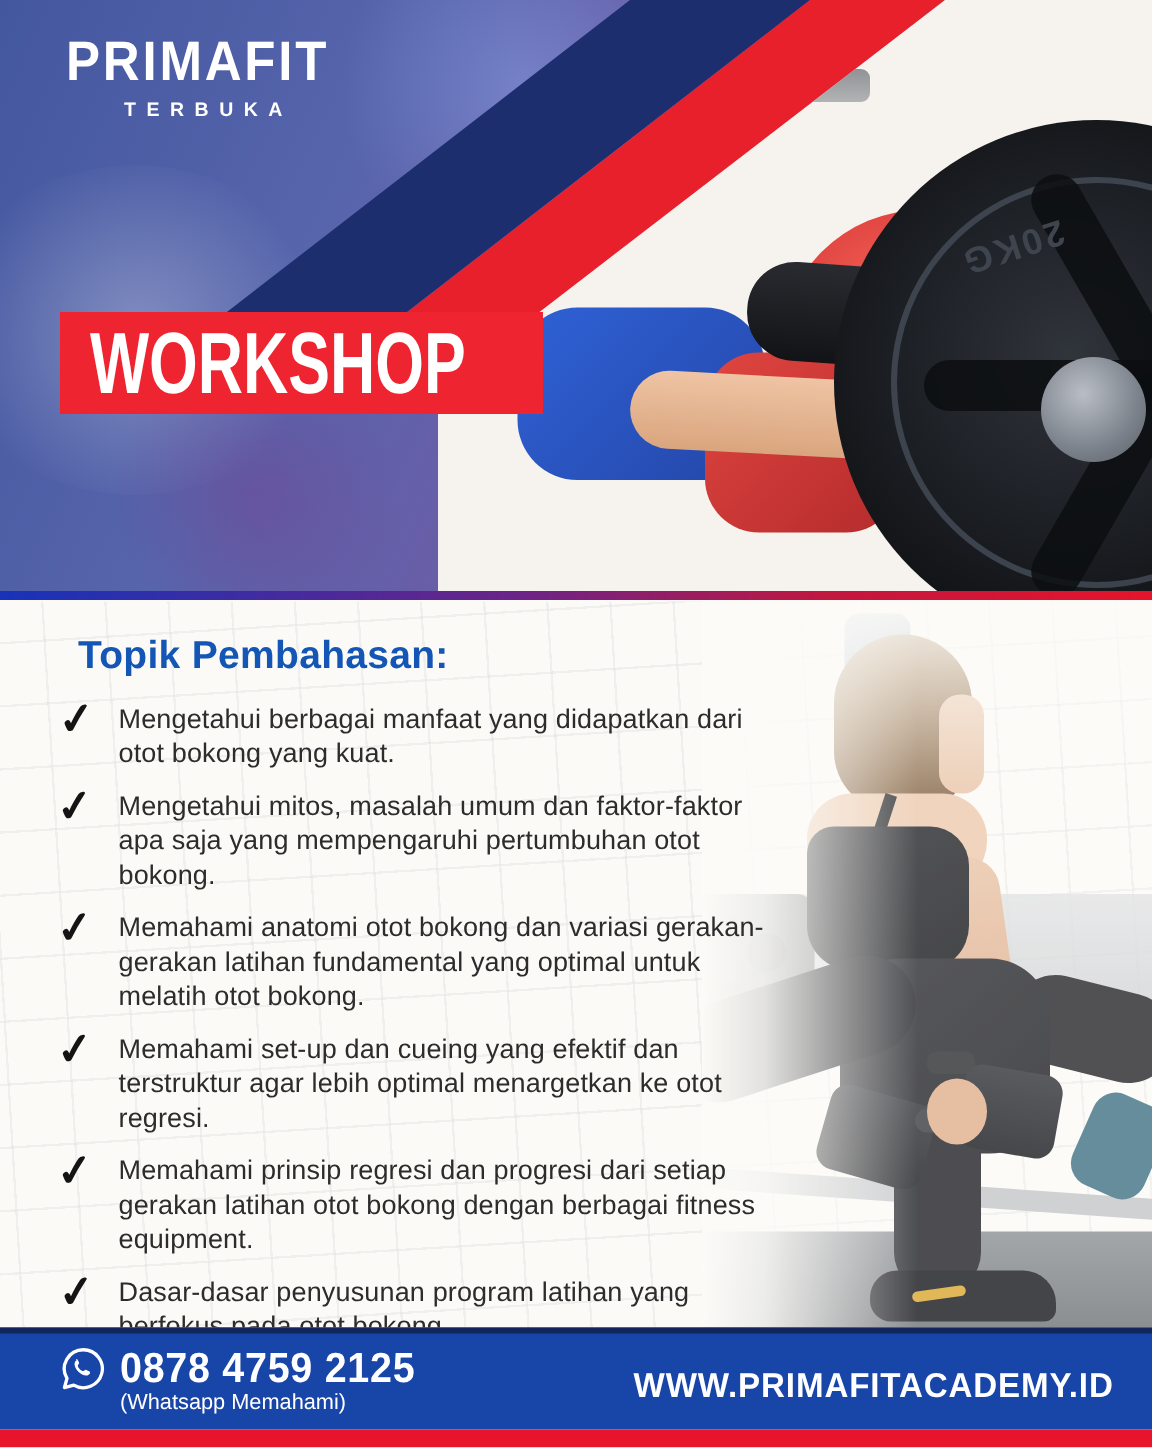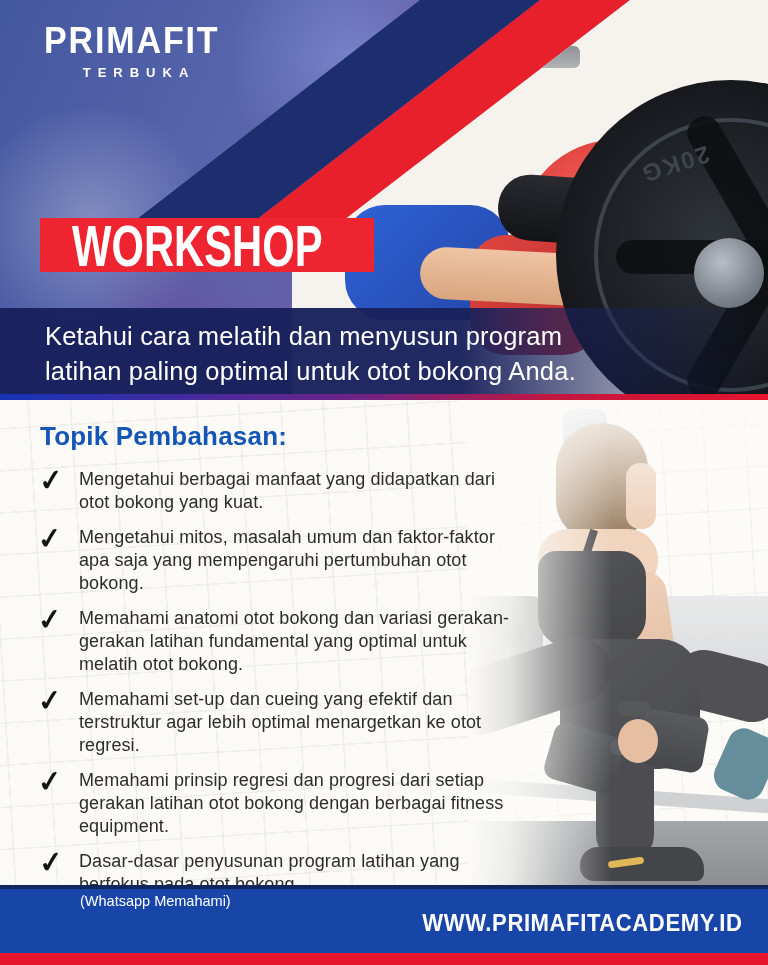--- a/index.html
+++ b/index.html
@@ -54,21 +54,21 @@
   .logo .brand{font-size:37px;font-weight:800;letter-spacing:2px;line-height:1;
     transform:scaleX(.92);transform-origin:left;}
   .logo .academy{font-size:13px;font-weight:bold;letter-spacing:7px;margin-top:6px;text-align:center;width:190px;}
   .badge{position:absolute;right:22px;top:24px;text-align:right;line-height:1;}
   .badge .l1{font-size:30px;font-weight:800;color:#1C53B4;letter-spacing:.5px;}
   .badge .l2{font-size:16.5px;font-weight:600;color:#121212;margin-top:3px;letter-spacing:.4px;}
 
   
   .title-box{position:absolute;background:#EE2430;color:#FFF;display:flex;align-items:center;}
   .tb1{left:40px;top:100px;width:466px;height:106px;padding-left:20px;}
-  .tb2{left:40px;top:218px;width:302px;height:54px;padding-left:32px;}
+  .tb2{left:40px;top:208px;width:302px;height:68px;padding-left:20px;}
   .tb1 span{font-size:84px;font-weight:800;letter-spacing:0;transform:scaleX(.72);transform-origin:left;white-space:nowrap;}
   .tb2 span{font-size:58px;font-weight:800;transform:scaleX(.72);transform-origin:left;white-space:nowrap;}
 
   
   .desc-band{position:absolute;left:0;top:308px;width:768px;height:86px;
     background:linear-gradient(90deg,rgba(24,33,92,.97) 0%,rgba(24,33,92,.96) 60%,rgba(24,33,92,.45) 82%,rgba(24,33,92,0) 100%);}
   .desc-band p{margin:0;position:absolute;left:45px;top:11px;width:565px;
     color:#FFF;font-size:25.5px;line-height:1.36;font-weight:500;letter-spacing:.2px;}
   .grad-bar{position:absolute;left:0;top:394px;width:768px;height:7px;
     background:linear-gradient(90deg,#1733B8 0%,#6A2488 45%,#C2173F 72%,#E5142C 100%);}
@@ -127,21 +127,21 @@
   .wphoto .swoosh{position:absolute;left:140px;top:458px;width:36px;height:7px;border-radius:4px;
     background:#D9A429;transform:rotate(-8deg);}
   .wphoto .fadeL{position:absolute;inset:0;
     background:linear-gradient(90deg,#FBFAF6 0%,rgba(251,250,246,.85) 14%,rgba(251,250,246,0) 48%);}
   .wphoto .fadeT{position:absolute;inset:0;
     background:linear-gradient(180deg,rgba(251,250,246,.9) 0%,rgba(251,250,246,0) 26%);}
   .wphoto .veil{position:absolute;inset:0;background:rgba(255,255,255,.22);}
 
   
   .topics{position:absolute;left:40px;top:20px;width:470px;}
-  .topics h2{margin:0 0 16px 0;font-size:26px;font-weight:800;color:#1456B6;letter-spacing:.2px;}
+  .topics h2{margin:0 0 16px 12px;font-size:26px;font-weight:800;color:#1456B6;letter-spacing:.2px;}
   .titem{display:flex;gap:13px;margin-bottom:12px;}
   .check{flex:0 0 26px;font-size:29px;line-height:1;color:#141414;font-weight:bold;
     transform:rotate(-6deg);margin-top:-2px;}
   .titem p{margin:0;font-size:18px;line-height:1.28;color:#2C2C2C;letter-spacing:.1px;max-width:445px;}
 
   
   .footer{position:absolute;left:0;top:885px;width:768px;height:68px;background:#1845A8;
     border-top:4px solid #10265C;box-sizing:border-box;}
   .contact{position:absolute;left:40px;top:5px;color:#FFF;}
   .contact .clabel{font-size:14.5px;font-weight:600;letter-spacing:.3px;}
@@ -186,23 +186,20 @@
     <div class="logo">
       <div class="brand">PRIMAFIT</div>
       <div class="academy">TERBUKA</div>
     </div>
 
 
     <div class="title-box tb2">
       <span>WORKSHOP</span>
     </div>
 
-    <div class="desc-band">
-      <p>Ketahui cara melatih dan menyusun program latihan paling optimal untuk otot bokong Anda.</p>
-    </div>
     <div class="grad-bar"></div>
   </div>
 
   <div class="body-sec">
     <div class="grid"></div>
 
     <div class="wphoto">
       <div class="wallband"></div>
       <div class="mirrorline"></div>
       <div class="floor"></div>
@@ -260,19 +257,26 @@
       </div>
       <div class="titem">
         <span class="check">✓</span>
         <p>Dasar-dasar penyusunan program latihan yang berfokus pada otot bokong.</p>
       </div>
     </div>
   </div>
 
   <div class="footer">
     <div class="contact">
+      <div class="crow">
+        <svg width="31" height="31" viewBox="0 0 24 24">
+          <path d="M12 2.2a9.8 9.8 0 0 0-8.4 14.8L2.3 21.7l4.8-1.25A9.8 9.8 0 1 0 12 2.2z" fill="none" stroke="#FFFFFF" stroke-width="1.7" stroke-linejoin="round"></path>
+          <path d="M8.6 7.6c-.5.2-1.1 1-1.1 1.9 0 2.6 3.4 6 6 6 .9 0 1.8-.6 2-1.2.1-.4-.1-.8-.5-1l-1.4-.7c-.8-.3-1 .6-1.6.6-1 0-2.8-1.8-2.8-2.8 0-.6.9-.8.6-1.6l-.7-1.4c-.2-.4-.6-.5-.9-.4z" fill="#FFFFFF"></path>
+        </svg>
+        <span class="phone">0878 4759 2125</span>
+      </div>
       <div class="note">(Whatsapp Memahami)</div>
     </div>
     <div class="site">WWW.PRIMAFITACADEMY.ID</div>
   </div>
   <div class="red-strip"></div>
 
 </div>
 
 </body></html>

